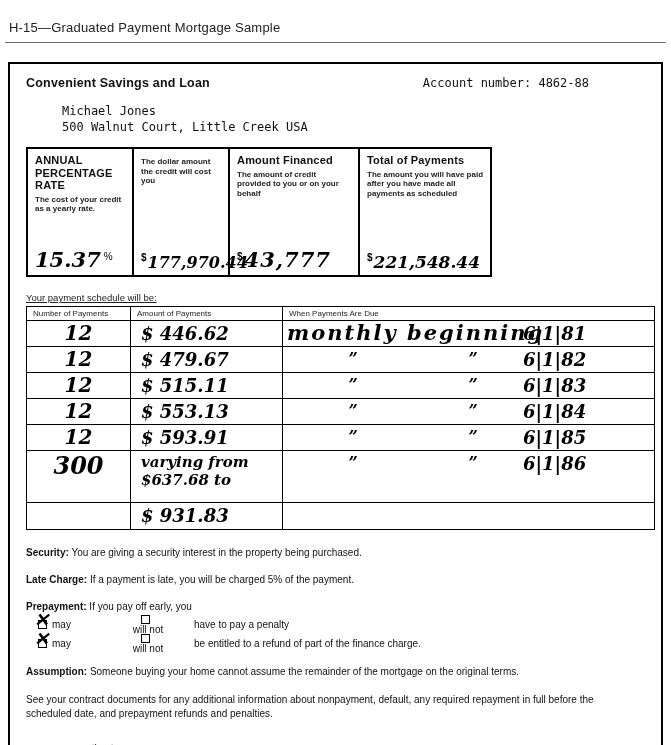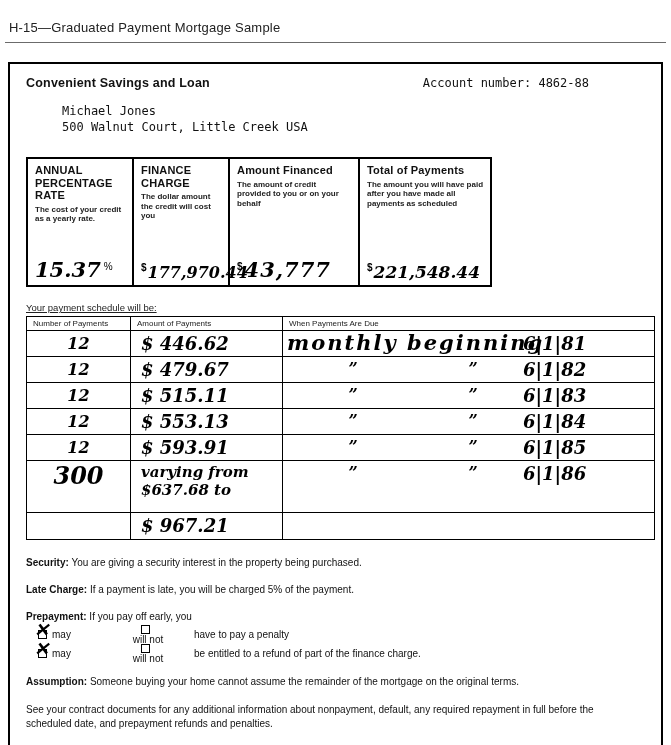--- a/index.html
+++ b/index.html
@@ -13,21 +13,21 @@
                padding:12px 8px 10px 16px; position:relative; background:#fff; }
 
   .top-row { display:flex; justify-content:space-between; padding-right:64px; align-items:baseline; }
   .creditor { font-weight:bold; font-size:12.5px; letter-spacing:.2px; }
   .account  { font-family:"DejaVu Sans Mono", monospace; font-size:12px; }
 
   .borrower { margin:13px 0 0 36px; font-family:"DejaVu Sans Mono", monospace;
               font-size:12px; line-height:16px; }
 
   
-  .tila { display:flex; border:2px solid #000; width:466px; height:130px; margin-top:22px; }
+  .tila { display:flex; border:2px solid #000; width:466px; height:130px; margin-top:12px; }
   .tila-cell { border-right:2px solid #000; padding:5px 6px 3px 7px;
                display:flex; flex-direction:column; }
   .tila-cell:last-child { border-right:none; }
   .w1{width:106px} .w2{width:96px} .w3{width:130px} .w4{flex:1}
   .tila-title { font-size:11px; font-weight:bold; line-height:12.5px; letter-spacing:.2px; }
   .tila-desc  { font-size:8px; line-height:9.5px; margin-top:3px; color:#222; flex:1;font-weight:bold; }
 
   .hw { font-family:"DejaVu Serif", serif; font-style:italic; font-weight:bold; color:#000; }
   .tila-value { white-space:nowrap; }
   .v-apr  { font-size:21px; }
@@ -46,21 +46,21 @@
   .sh { display:flex; border-bottom:1px solid #000; height:14px; align-items:center;
         font-size:8px; color:#222; }
   .sh span { height:100%; display:flex; align-items:center; padding-left:6px; }
   .sh .c1, .sh .c2 { border-right:1px solid #000; }
   .sr { display:flex; border-bottom:1.5px solid #000; }
   .sr:last-child { border-bottom:none; }
   .sr .c1 { border-right:1.5px solid #000; text-align:center; }
   .sr .c2 { border-right:1.5px solid #000; padding-left:10px; }
   .sr .c3 { display:flex; }
   .h26{height:26px} .h52{height:52px}
-  .num { font-size:16px; line-height:25px; }
+  .num { font-size:20px; line-height:25px; }
   .num-big { font-size:24px; line-height:30px; }
   .amt { font-size:18px; line-height:25px; white-space:nowrap; }
   .amt-multi { font-size:15px; line-height:18px; white-space:pre-line; padding-top:2px; }
   .due-a { width:140px; text-align:center; font-size:16px; line-height:24px; white-space:nowrap; }
   .due-b { width:100px; text-align:center; font-size:16px; line-height:24px; }
   .first .due-a { text-align:left; padding-left:4px; font-size:21px; letter-spacing:2px;
                   overflow:visible; }
   .date { flex:1; text-align:left; padding-right:10px; font-size:18px; line-height:25px;
           white-space:nowrap; }
 
@@ -100,21 +100,20 @@
       <div>500 Walnut Court, Little Creek USA</div>
     </div>
 
     <div class="tila">
       <div class="tila-cell w1">
         <div class="tila-title">ANNUAL PERCENTAGE RATE</div>
         <div class="tila-desc">The cost of your credit as a yearly rate.</div>
         <div class="tila-value hw v-apr"><span>15.37</span><span class="pct">%</span></div>
       </div>
       <div class="tila-cell w2">
-        <div class="tila-title">FINANCE CHARGE</div>
         <div class="tila-desc">The dollar amount the credit will cost you</div>
         <div class="tila-value hw v-fc"><span class="sup">$</span><span>177,970.44</span></div>
       </div>
       <div class="tila-cell w3">
         <div class="tila-title">Amount Financed</div>
         <div class="tila-desc">The amount of credit provided to you or on your behalf</div>
         <div class="tila-value hw v-af"><span class="sup">$</span><span>43,777</span></div>
       </div>
       <div class="tila-cell w4">
         <div class="tila-title">Total of Payments</div>
@@ -188,21 +187,21 @@
 $637.68 to</span>
         <span class="c3">
           <span class="hw due-a">”</span>
           <span class="hw due-b">”</span>
           <span class="hw date">6|1|86</span>
         </span>
       </div>
 
       <div class="sr h26">
         <span class="c1 hw num"></span>
-        <span class="c2 hw amt">$ 967.21</span>
+        <span class="c2 hw amt">$ 931.83</span>
         <span class="c3">
           <span class="hw due-a"></span>
           <span class="hw due-b"></span>
           <span class="hw date"></span>
         </span>
       </div>
     </div>
 
     <p class="clause firstc"><b>Security:</b> <span>You are giving a security interest in the property being purchased.</span></p>
 

